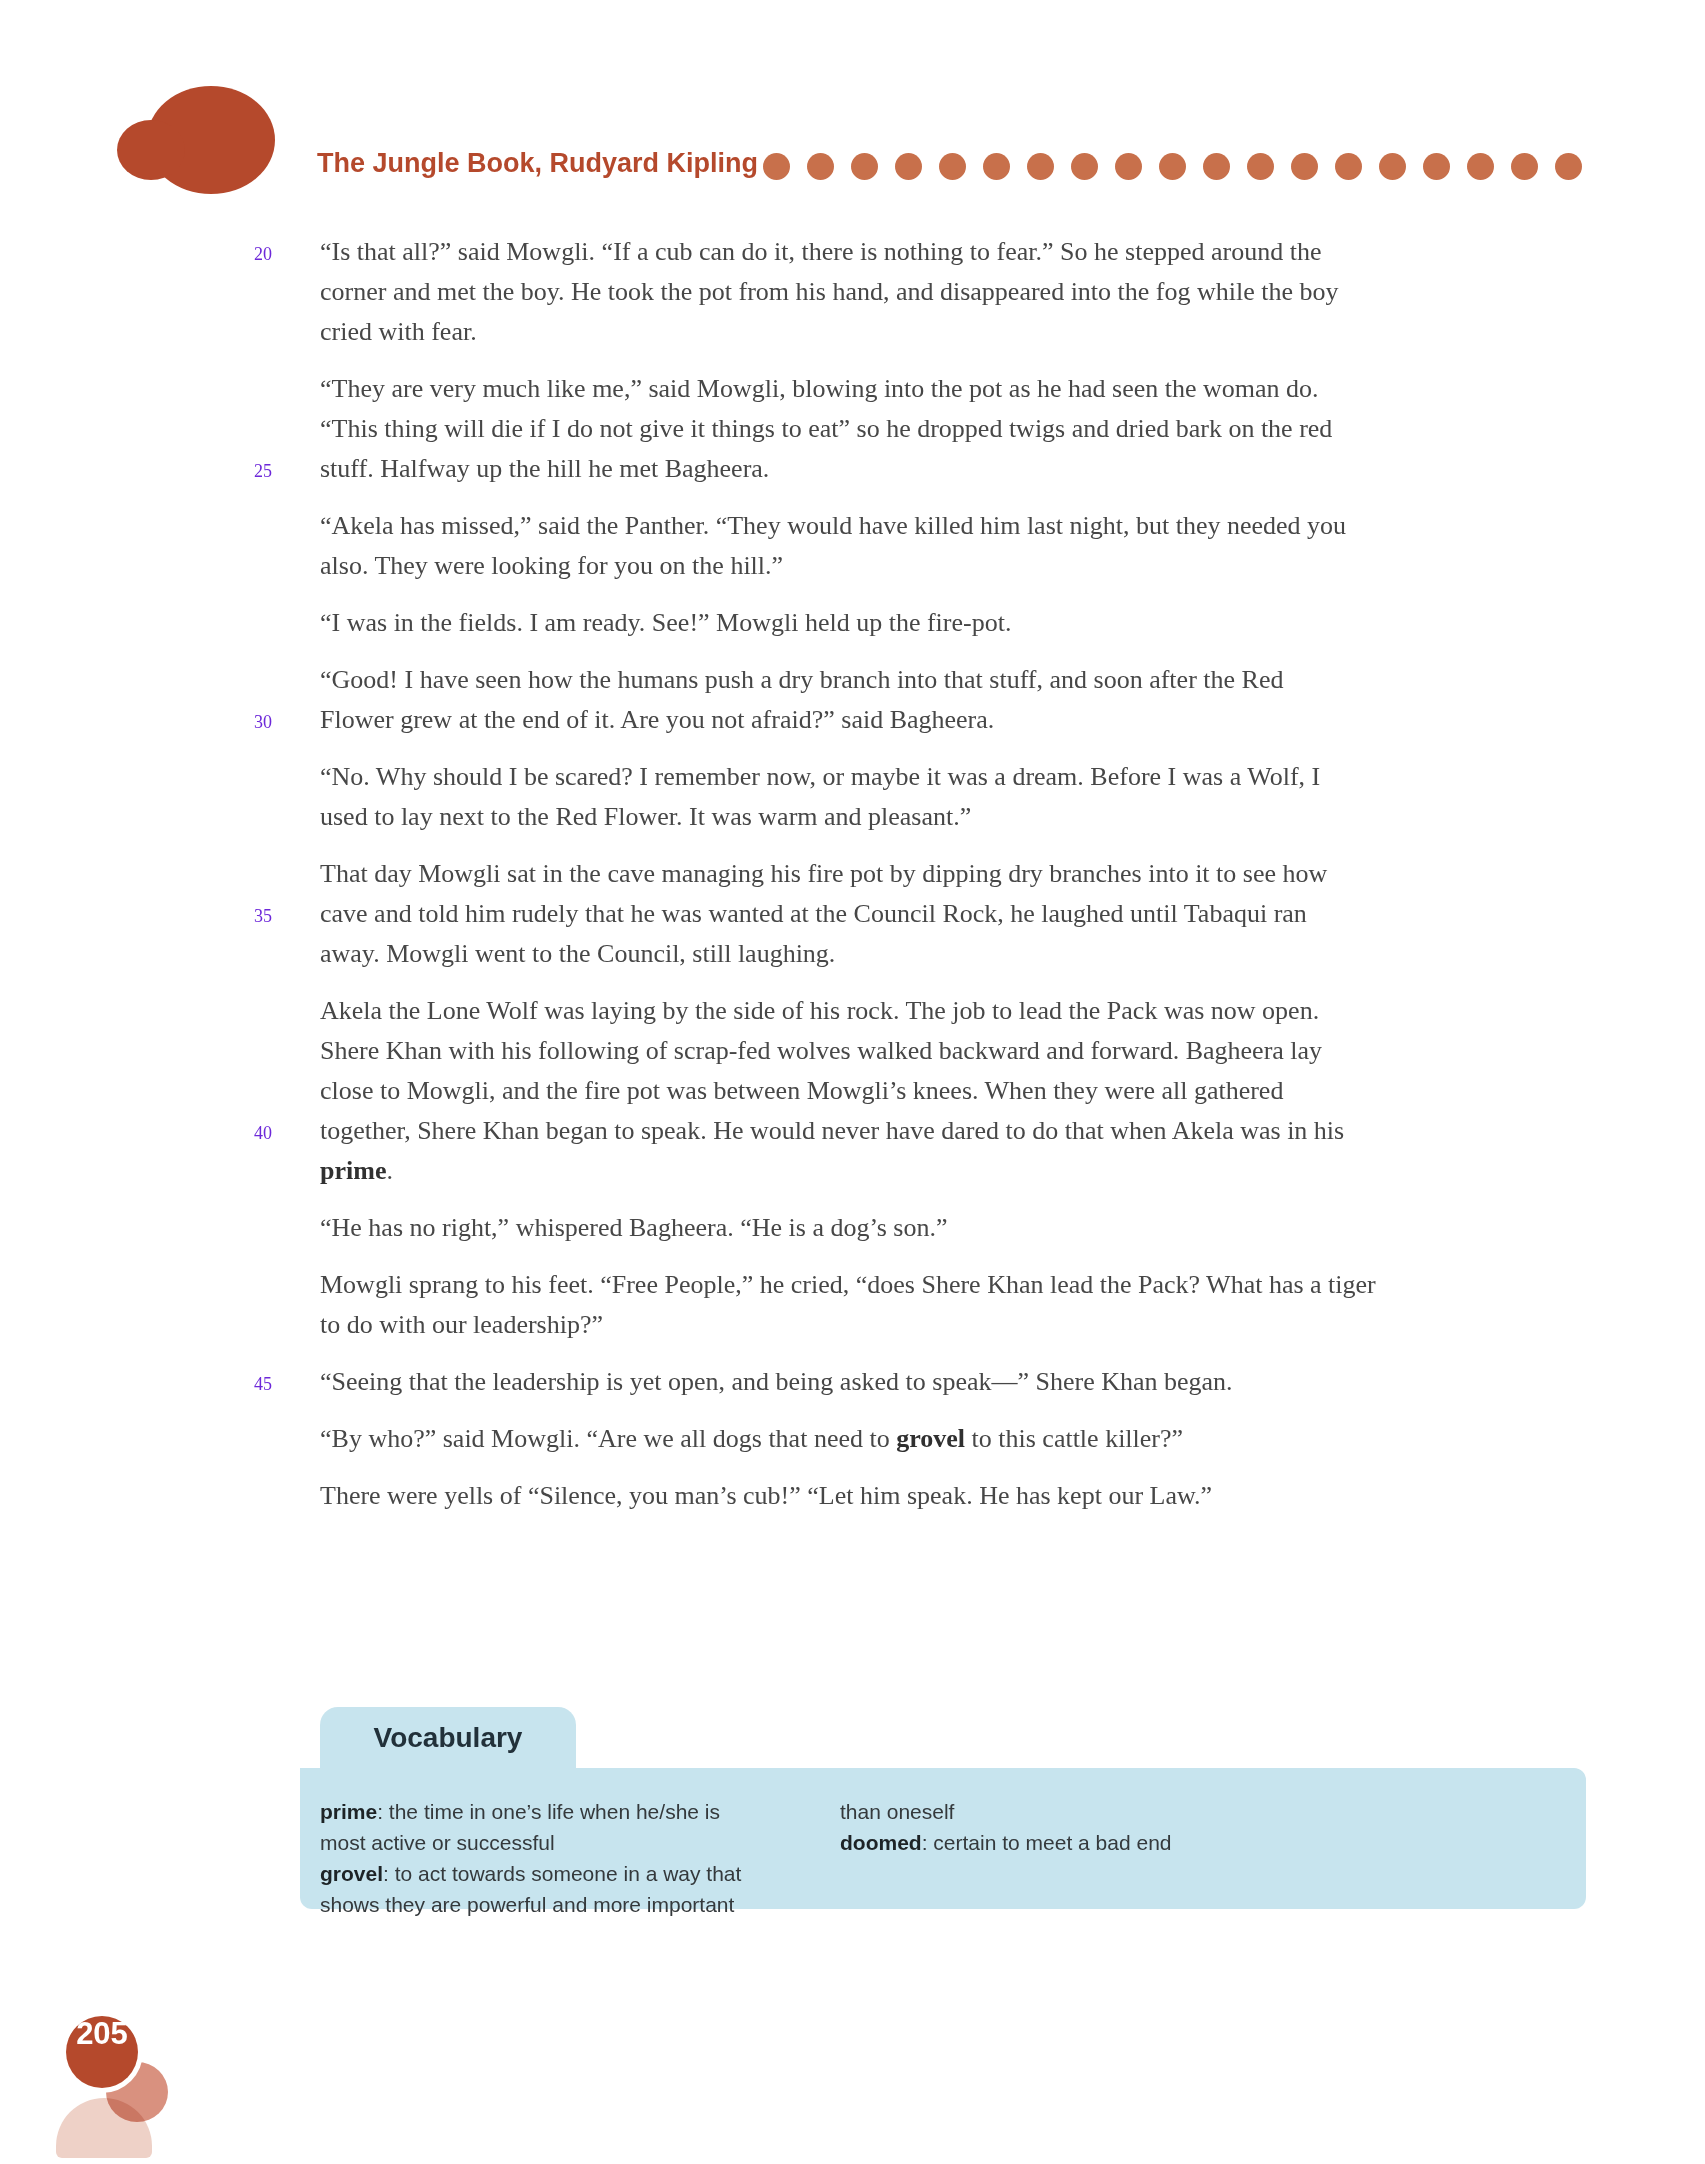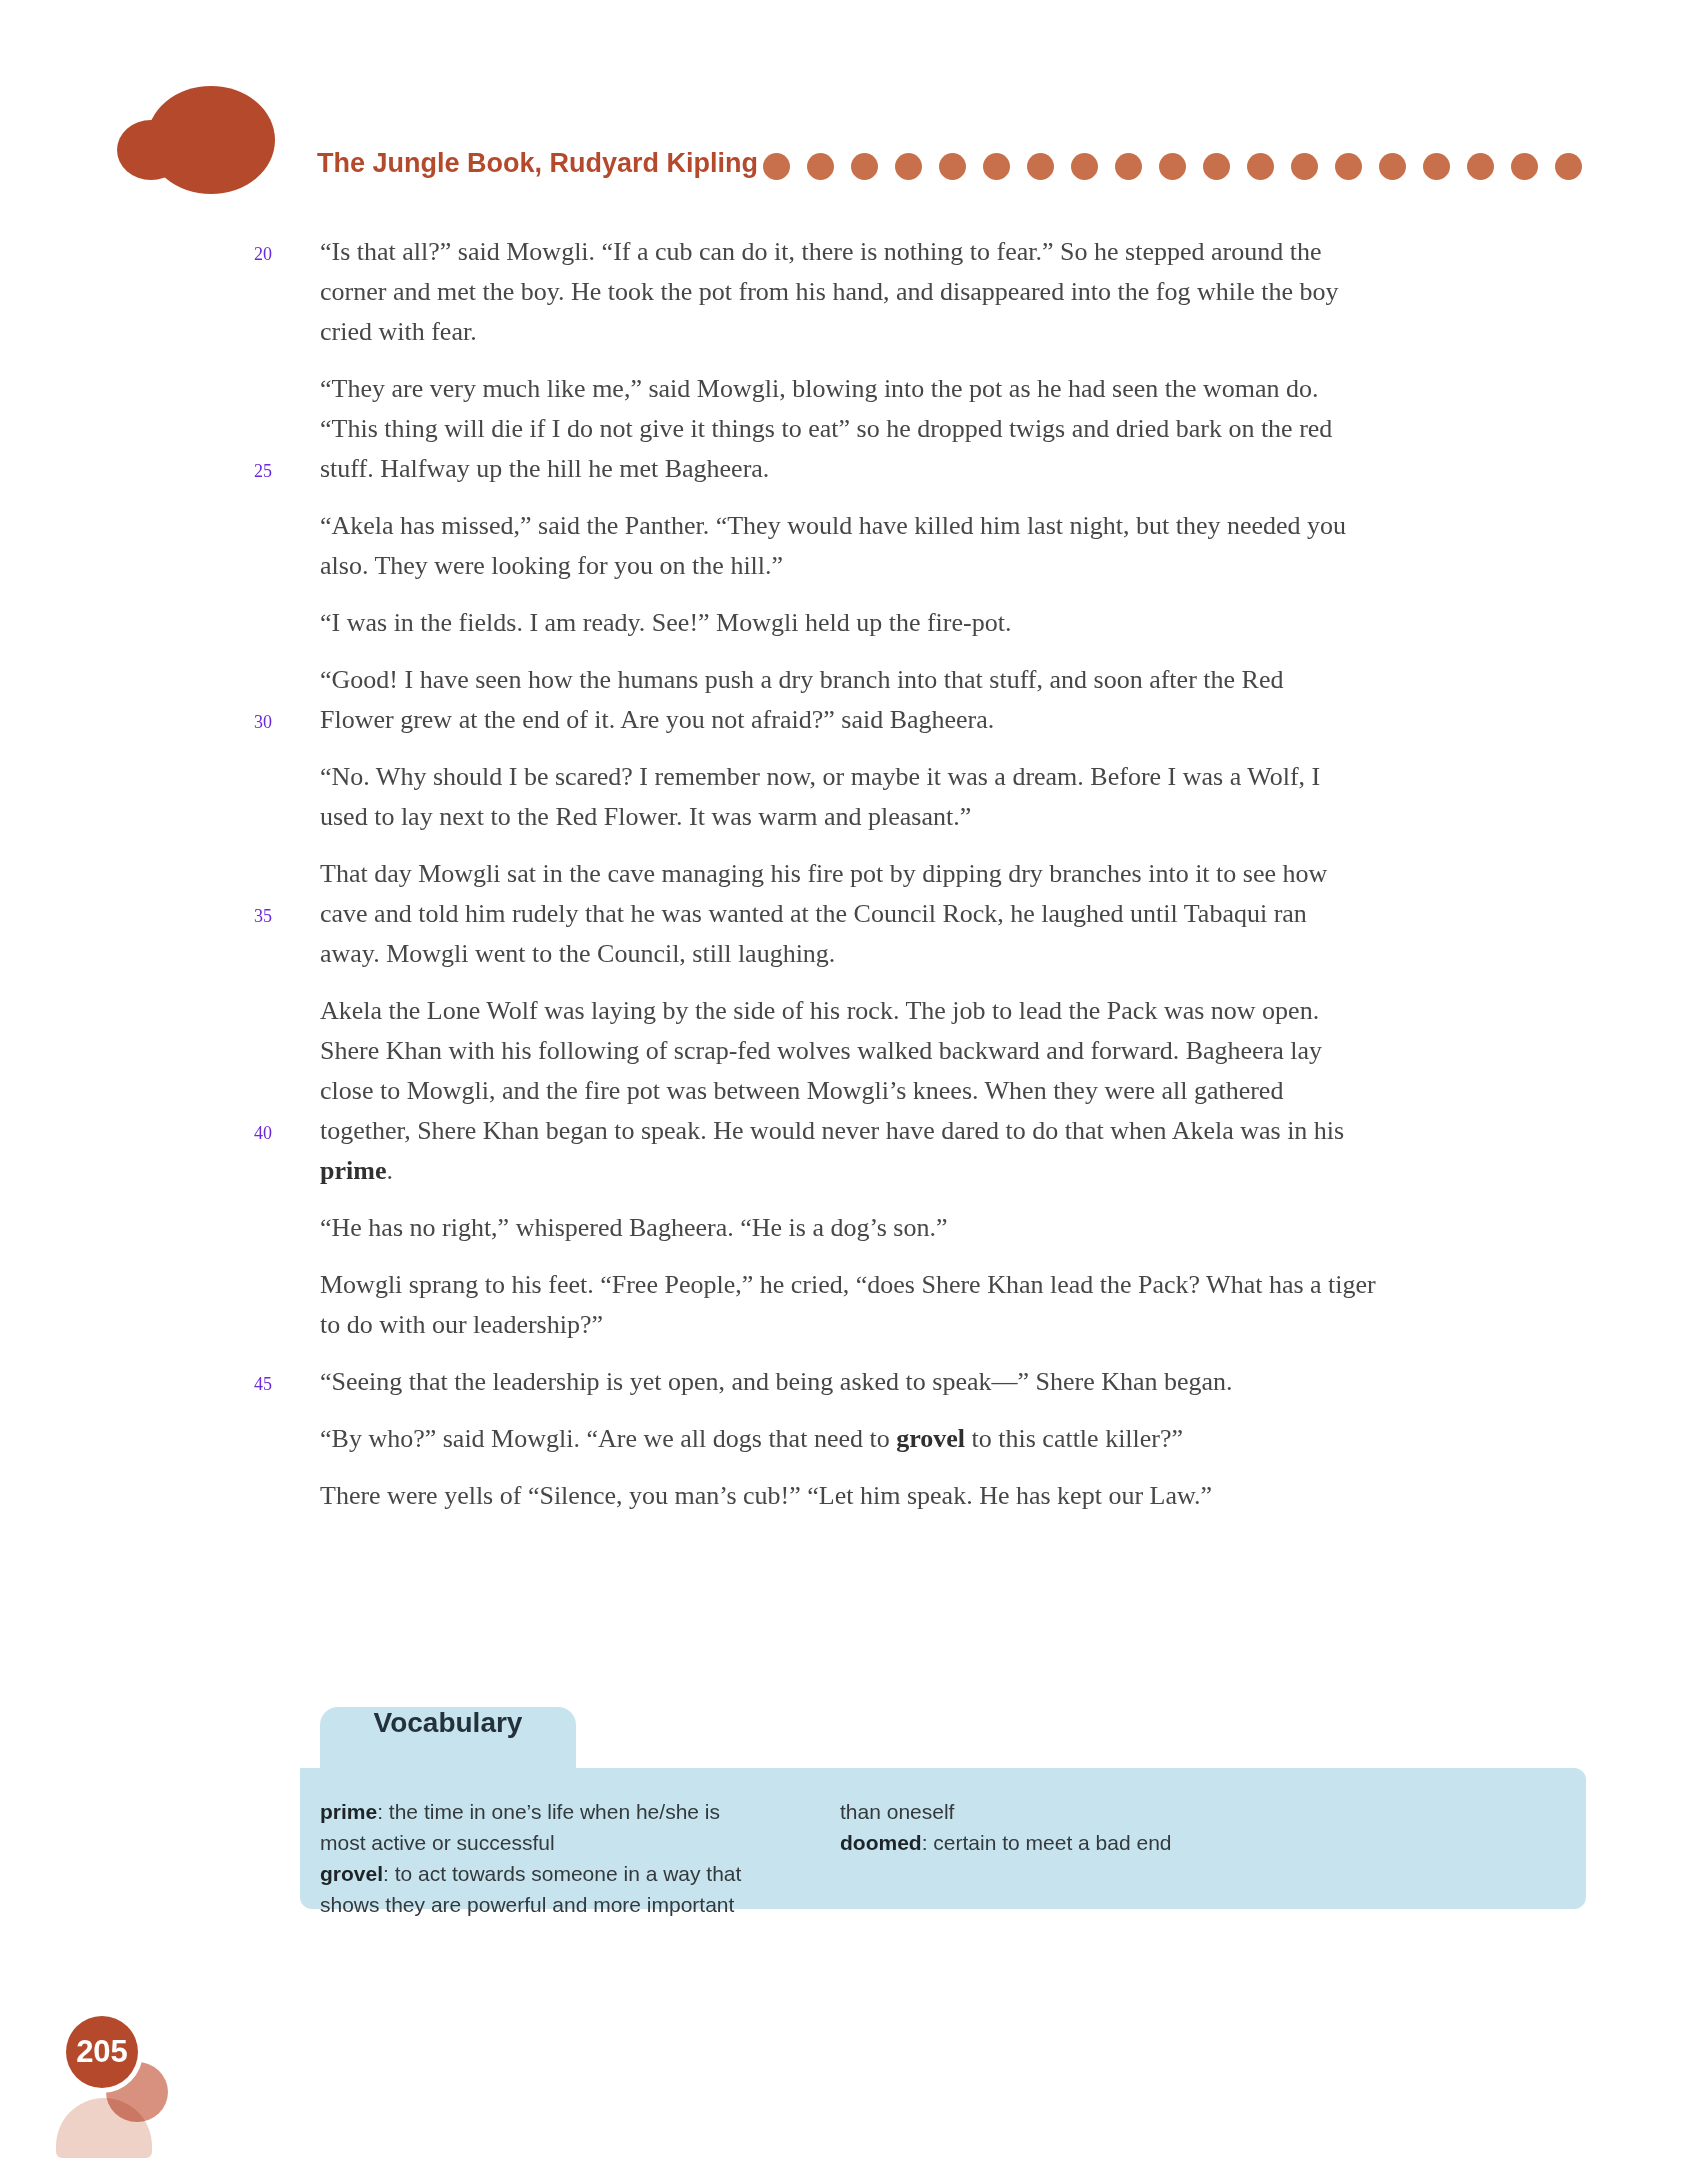--- a/index.html
+++ b/index.html
@@ -16,35 +16,35 @@
   .dot{width:27px;height:27px;border-radius:50%;background:#c8704b;flex:none;}
   
   .passage{position:absolute;left:230px;top:232px;}
   .para{margin:0 0 17px 0;}
   .pline{display:flex;align-items:baseline;height:40px;line-height:40px;white-space:pre;}
   .lnum{width:66px;flex:none;text-align:center;font-family:"Liberation Serif",serif;font-size:18px;color:#6d28d9;}
   .ltext{margin-left:24px;font-family:"Liberation Serif",serif;font-size:26px;color:#474747;}
   .ltext b{font-weight:bold;color:#303030;}
   
   .vocab-tab{position:absolute;left:320px;top:1707px;width:256px;height:62px;background:#c7e4ee;
-    border-radius:18px 18px 0 0;display:flex;align-items:flex-start;justify-content:center;}
+    border-radius:18px 18px 0 0;display:flex;align-items:center;justify-content:center;}
   .vocab-tab span{font-size:28px;font-weight:bold;color:#22313a;}
   .vocab-box{position:absolute;left:300px;top:1768px;width:1286px;height:141px;background:#c7e4ee;
     border-radius:0 12px 12px 12px;box-sizing:border-box;padding:28px 0 0 20px;display:flex;}
   .vcol{width:508px;flex:none;}
   .vcol.second{margin-left:12px;width:600px;}
   .vline{font-size:21px;line-height:31px;color:#34393c;}
   .vline b{font-weight:bold;color:#1d2326;}
   
   .pink-dome{position:absolute;left:56px;top:2098px;width:96px;height:60px;background:#eed1c7;
     border-radius:48px 48px 6px 6px;z-index:1;}
   .pink-circle{position:absolute;left:106px;top:2062px;width:62px;height:60px;border-radius:50%;
     background:#d9917f;mix-blend-mode:multiply;z-index:2;}
   .badge{position:absolute;left:66px;top:2016px;width:72px;height:72px;border-radius:50%;background:#b5492c;
-    box-shadow:0 0 0 5px #ffffff;display:flex;align-items:center;justify-content:center;z-index:3;}
+    box-shadow:0 0 0 5px #ffffff;display:flex;align-items:flex-start;justify-content:center;z-index:3;}
   .badge span{color:#ffffff;font-weight:bold;font-size:31px;}
 </style>
 </head>
 <body>
 
 <div class="page">
   <div class="blob-main"></div>
   <div class="blob-small"></div>
 
   <div class="title">The Jungle Book, Rudyard Kipling</div>

